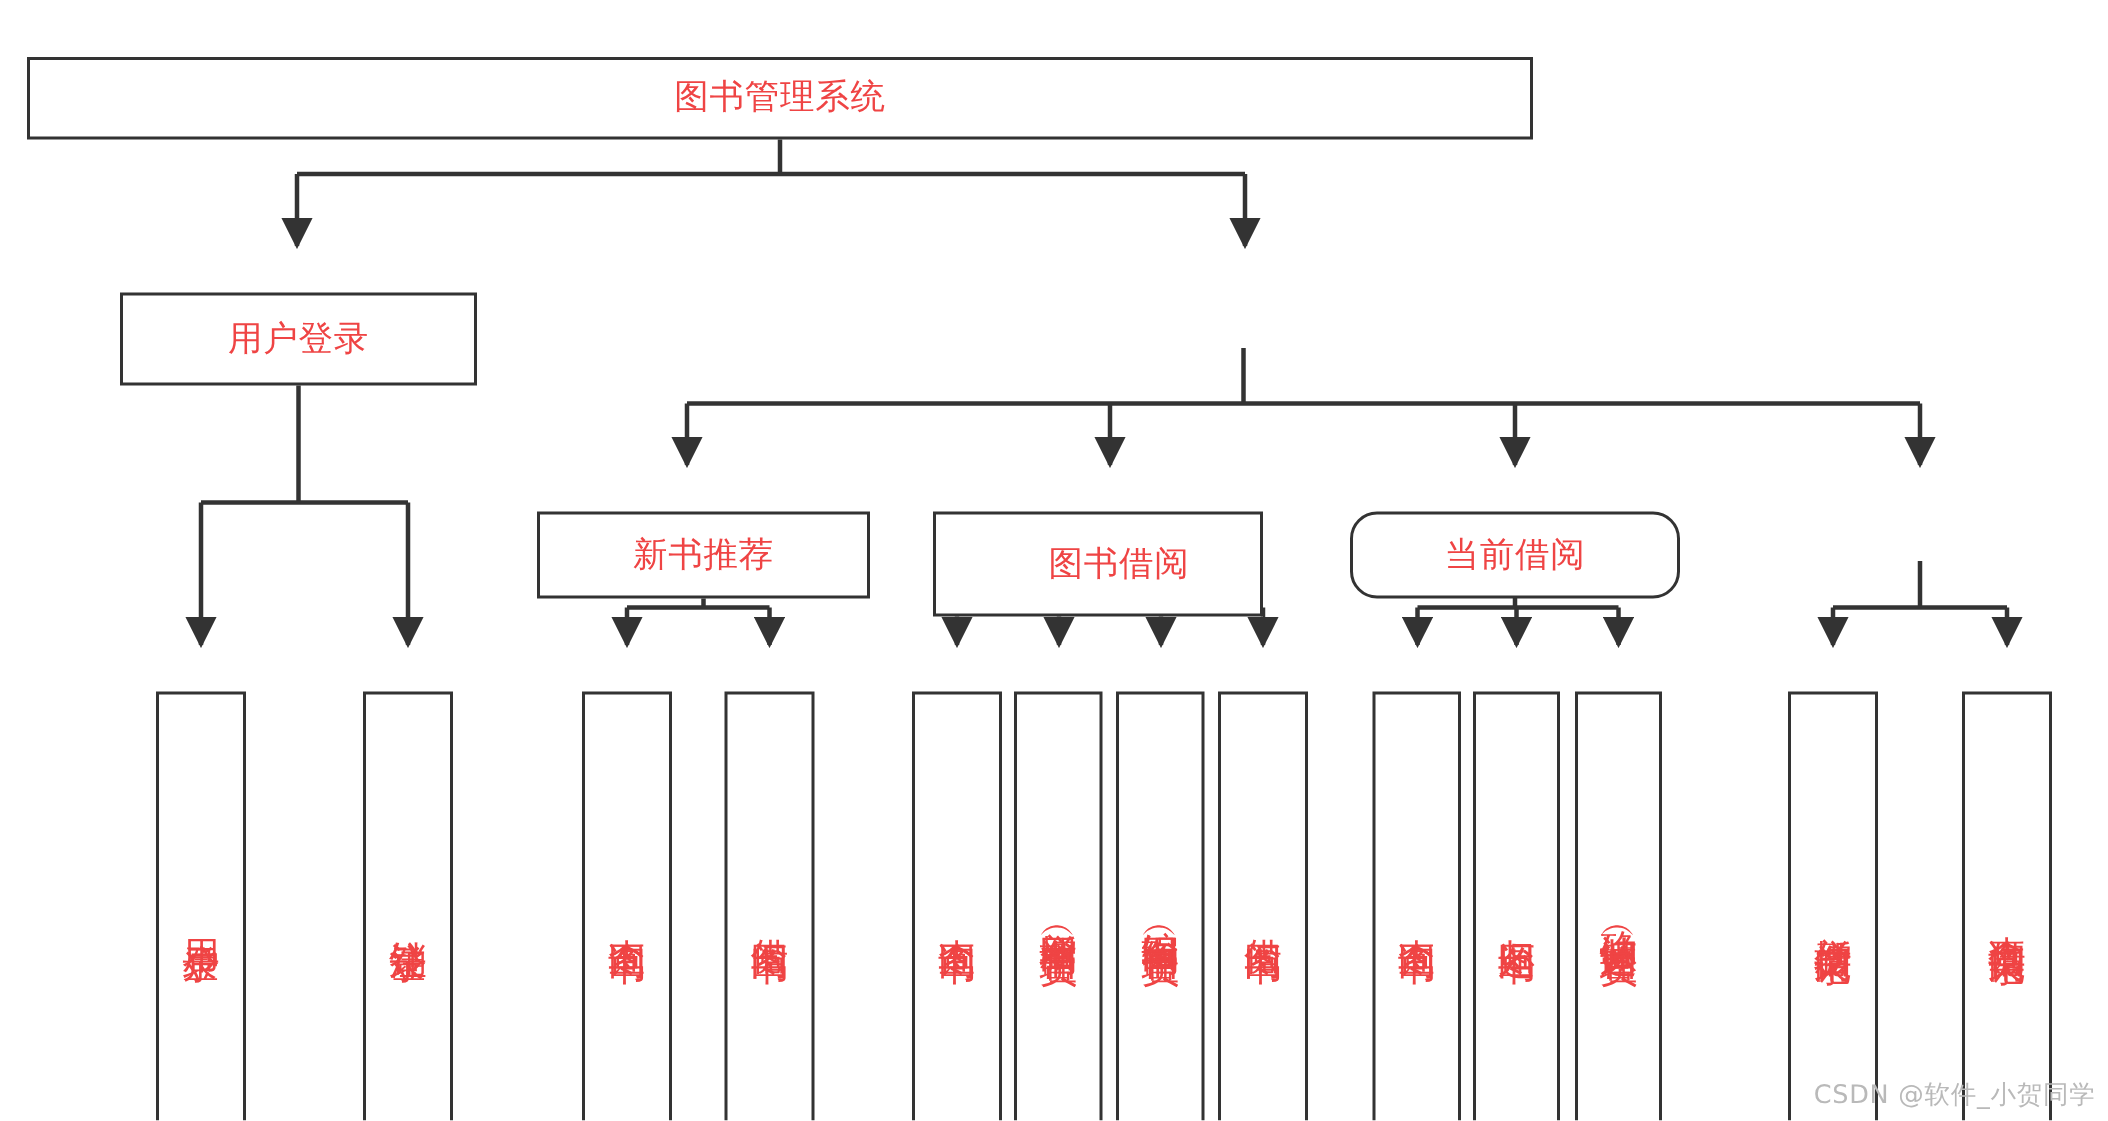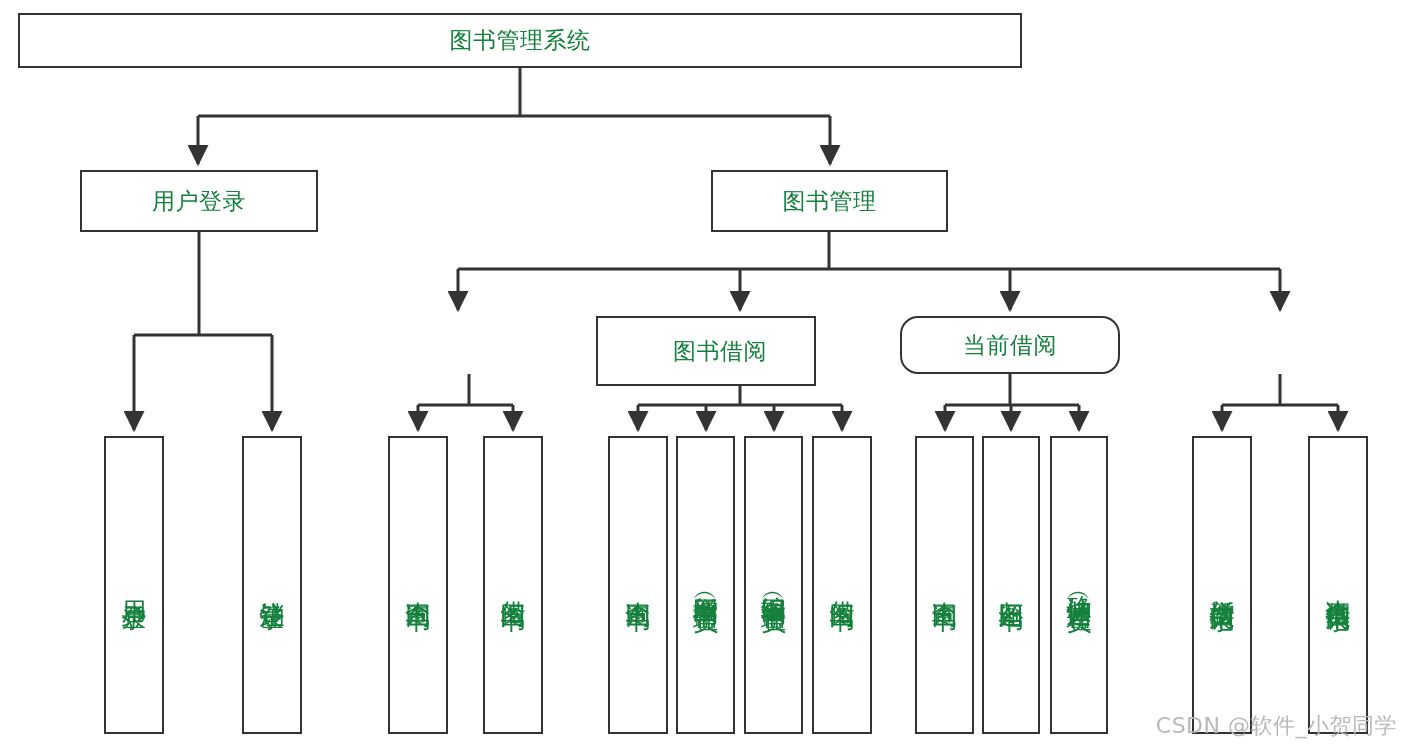--- a/index.html
+++ b/index.html
@@ -26,21 +26,22 @@
     pointer-events: none;
   }
   .node {
     position: absolute;
     box-sizing: border-box;
     background: #ffffff;
     border: 2px solid #333333;
     display: flex;
     align-items: center;
     justify-content: center;
-    color: #15803d;
+    color: #ef4444;
+    margin-top: 25px;
   }
   .node-label {
     white-space: nowrap;
     line-height: 1.05;
     letter-spacing: 0.5px;
   }
   .node.horiz .node-label {
     font-size: 23px;
   }
   .node.vert {
@@ -51,21 +52,21 @@
     writing-mode: vertical-rl;
     text-orientation: upright;
     font-size: 25px;
     letter-spacing: 2px;
     line-height: 1;
   }
   #watermark {
     position: absolute;
     right: 8px;
     bottom: 6px;
-    font-size: 22px;
+    font-size: 17px;
     color: #b9b9b9;
     letter-spacing: 0.5px;
     white-space: nowrap;
   }
 </style>
 </head>
 <body>
 
 <div id="canvas">
 
@@ -119,25 +120,25 @@
     </g>
   </svg>
 
   <div class="node horiz" style="left:18px; top:13px; width:1004px; height:55px;">
     <span class="node-label">图书管理系统</span>
   </div>
 
   <div class="node horiz" style="left:80px; top:170px; width:238px; height:62px;">
     <span class="node-label">用户登录</span>
   </div>
-  <div class="node horiz" style="left:711px; top:170px; width:237px; height:62px;">
-    <span class="node-label">图书管理</span>
+
+  <div class="node horiz" style="left:358px; top:316px; width:222px; height:58px;">
+    <span class="node-label">新书推荐</span>
   </div>
-
-  <div class="node horiz" style="left:596px; top:316px; width:220px; height:70px;padding-left:28px;">
+  <div class="node horiz" style="left:622px; top:316px; width:220px; height:70px;padding-left:28px;">
     <span class="node-label">图书借阅</span>
   </div>
   <div class="node horiz" style="left:900px; top:316px; width:220px; height:58px;border-radius:18px;">
     <span class="node-label">当前借阅</span>
   </div>
 
   <div class="node vert" style="left:104px; top:436px; width:60px; height:298px;">
     <span class="node-label">用户登录</span>
   </div>
   <div class="node vert" style="left:242px; top:436px; width:60px; height:298px;">

